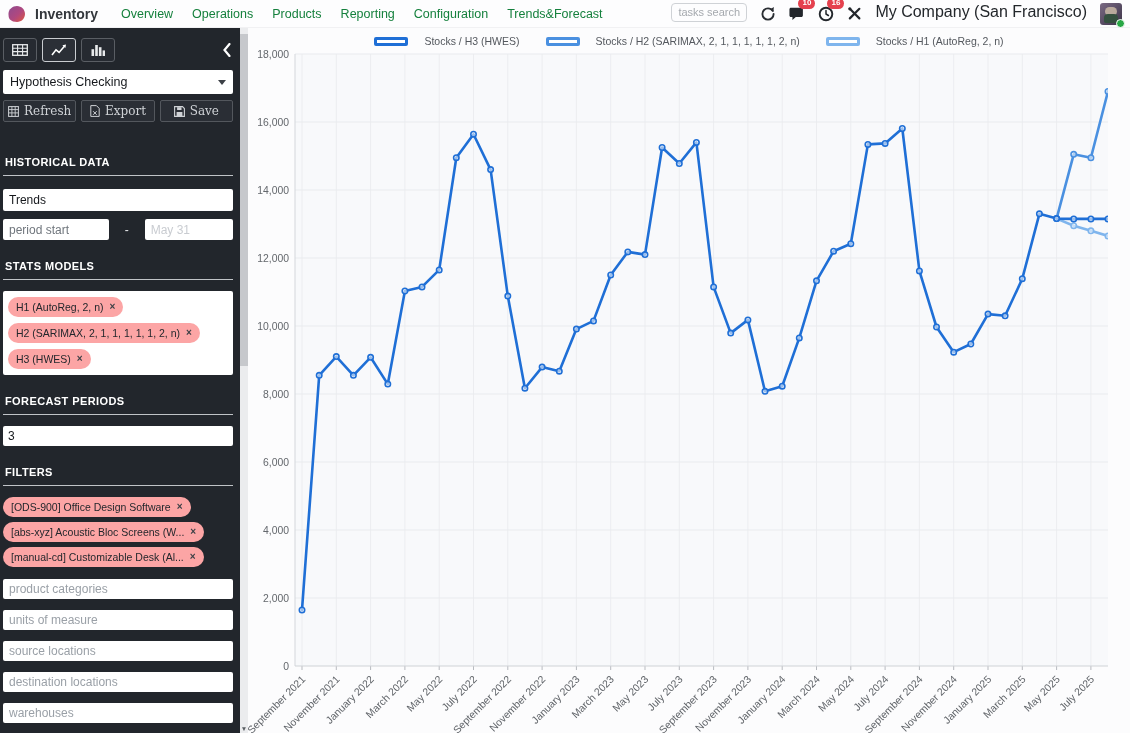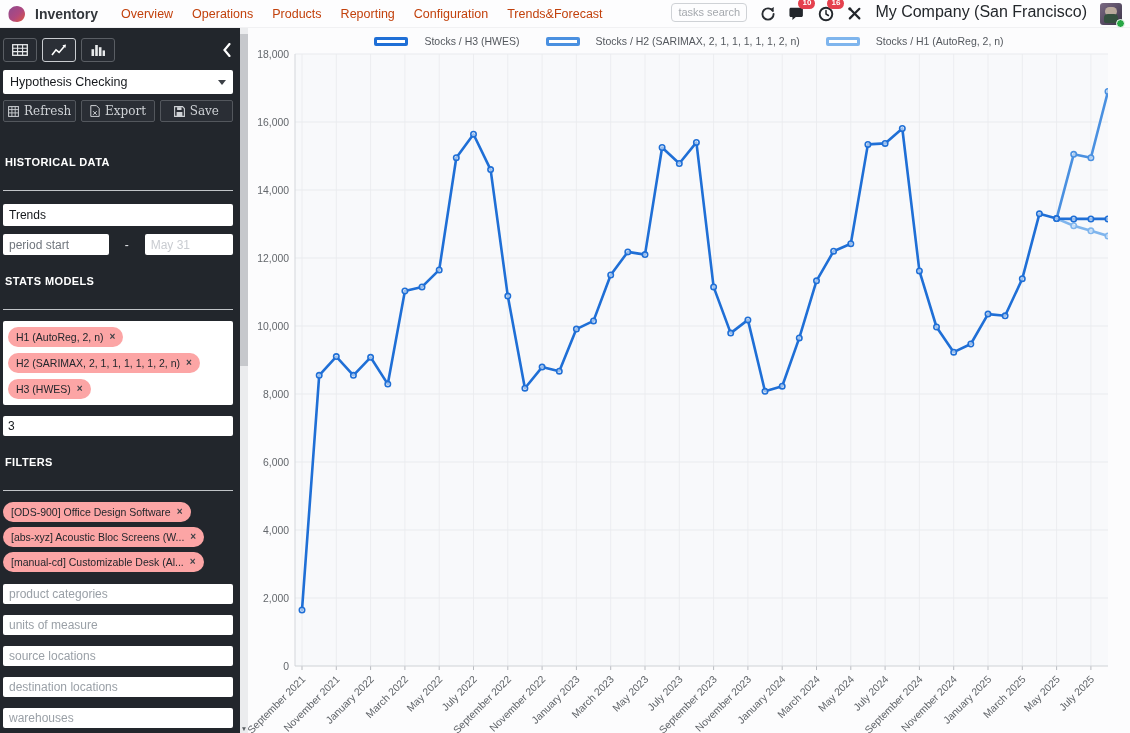--- a/index.html
+++ b/index.html
@@ -5,21 +5,21 @@
   * { margin:0; padding:0; box-sizing:border-box; }
   html,body { width:1130px; height:733px; overflow:hidden; background:#fcfcfd;
               font-family:"Liberation Sans", sans-serif; }
 
   
   .topbar { height:28px; background:#fdfdfe; display:flex; align-items:center;
             padding:0 8px; gap:9px; border-bottom:1px solid #f1f1f3; }
   .logo { display:flex; align-items:center; }
   .app-name { font-size:14px; font-weight:bold; color:#33373c; margin-right:14px; cursor:pointer; }
   .menu { display:flex; gap:19px; }
-  .menu-item { font-size:12.5px; color:#c2410c; cursor:pointer; white-space:nowrap; }
+  .menu-item { font-size:12.5px; color:#15803d; cursor:pointer; white-space:nowrap; }
   .topbar-right { margin-left:auto; display:flex; gap:13px; }
   .tasks-search { width:76px; height:19px; border:1px solid #cfd2d6; border-radius:4px;
                   font-size:11px; padding:0 6px; color:#555; background:#fdfdfe; }
   .tasks-search::placeholder { color:#a5a9ae; }
   .tb-icon { position:relative; display:flex; align-items:center; cursor:pointer; }
   .badge { position:absolute; top:-5px; right:-10px; background:#e5414e; color:#fff;
            font-size:8px; font-weight:bold; border-radius:8px; padding:1.5px 4px; line-height:1; }
   .company { font-size:16px; color:#23272b; white-space:nowrap; cursor:pointer; }
   .avatar { width:22px; height:22px; border-radius:3px; position:relative; cursor:pointer;
             background:linear-gradient(135deg,#7b6a83 0%,#574b63 55%,#3e3648 100%); }
@@ -45,21 +45,21 @@
             display:flex; align-items:center; padding:0 7px; cursor:pointer; }
   .report-select span.txt { font-size:12.5px; color:#15181c; }
   .caret { margin-left:auto; width:0; height:0; border-left:4px solid transparent;
            border-right:4px solid transparent; border-top:5px solid #3c4046; }
 
   .actions { margin-top:6px; display:flex; gap:5px; }
   .act-btn { flex:1; height:22px; background:#2a2e35; border:1px solid #53575d; border-radius:2px;
              color:#cfd2d6; font-family:"DejaVu Serif", serif; font-size:12px;
              display:flex; align-items:center; justify-content:center; gap:5px; cursor:pointer; }
 
-  .section { margin-top:34px; border-bottom:1px solid rgba(220,223,227,.85); padding-bottom:22px; }
+  .section { margin-top:34px; border-bottom:1px solid rgba(220,223,227,.85); padding-bottom:7px; }
   .section.tight { margin-top:20px; }
   .section-title { font-size:11px; font-weight:bold; color:#fff; letter-spacing:.4px; padding-left:2px; }
 
   .white-field { background:#fff; border-radius:2px; height:22px; display:flex;
                  align-items:center; padding:0 6px; font-size:12px; color:#15181c; }
   .granularity { margin-top:13px; cursor:pointer; }
 
   .period-row { margin-top:8px; display:flex; align-items:center; gap:16px; }
   .period-row input { height:21px; border:none; border-radius:2px; padding:0 6px; font-size:12px; width:100%; }
   .p-start { flex:1.35; } .p-end { flex:1.1; }
@@ -244,20 +244,23 @@
         <span class="tag">
           <span>H2 (SARIMAX, 2, 1, 1, 1, 1, 1, 2, n)</span>
           <span class="x">×</span>
         </span>
         <span class="tag">
           <span>H3 (HWES)</span>
           <span class="x">×</span>
         </span>
       </div>
 
+    <div class="section tight">
+      <div class="section-title">FORECAST PERIODS</div>
+    </div>
     <input class="fp-input" value="3" style="">
 
     <div class="section tight">
       <div class="section-title">FILTERS</div>
     </div>
     <div class="filter-tags" id="filter-tags">
         <span class="tag">
           <span>[ODS-900] Office Design Software</span>
           <span class="x">×</span>
         </span>

